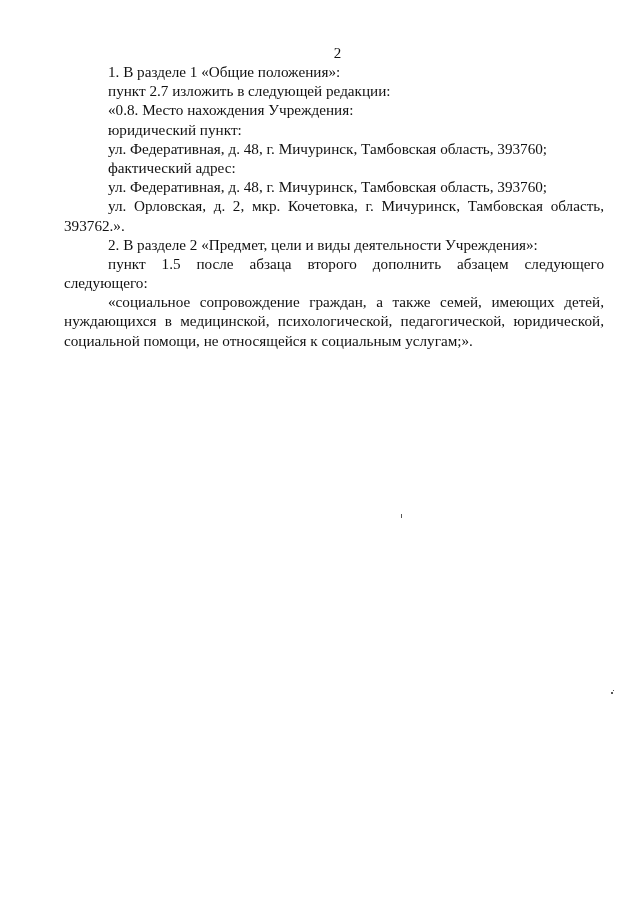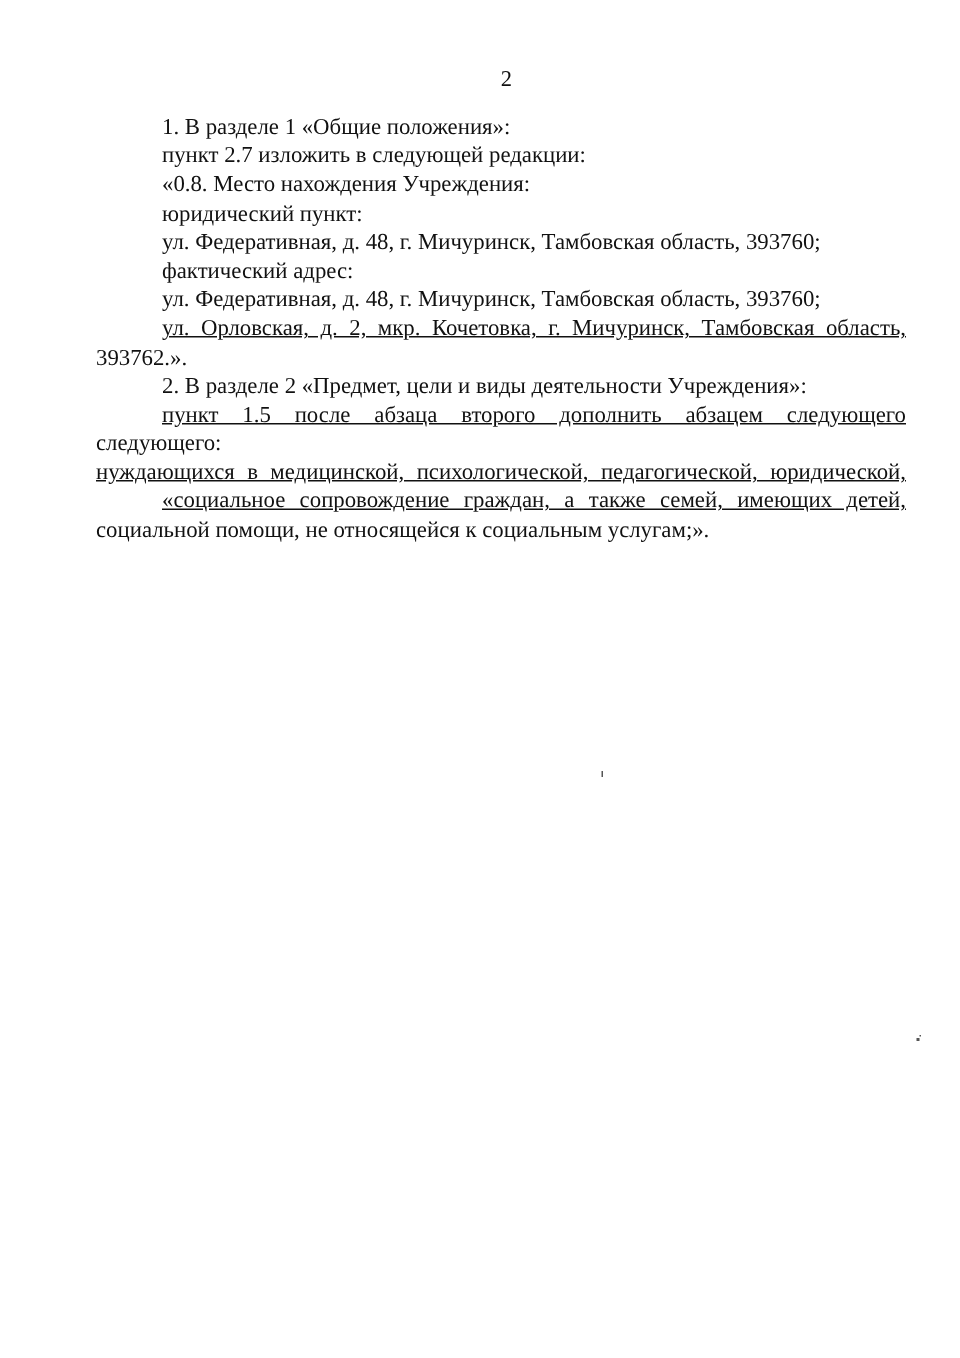--- a/index.html
+++ b/index.html
@@ -9,30 +9,29 @@
       background: #ffffff; color: #111111;
       font-family: "Liberation Serif", "DejaVu Serif", serif;
       font-size: 15.2px;
     }
     .page-number {
       position: absolute; top: 45px; left: 0; width: 100%;
       text-align: center; font-size: 15px; line-height: 16px;
       padding-left: 35px; box-sizing: border-box;
     }
     .body-text {
-      position: absolute; left: 64px; top: 62px; width: 540px; margin-top: 13px;
+      position: absolute; left: 64px; top: 62px; width: 540px;
     }
     .line {
       height: 19.2px; line-height: 19.2px; white-space: nowrap;
     }
     .line.indent { padding-left: 44px; }
     .line.justify {
       text-align: justify; text-align-last: justify; white-space: normal;
       overflow: hidden;
-      text-decoration: underline;
     }
     .mark { position: absolute; background: #555; }
   </style>
 </head>
 <body>
 
 <div class="page">
   <div class="page-number">2</div>
 
   <div class="body-text">
@@ -41,21 +40,21 @@
     <div class="line indent">«0.8. Место нахождения Учреждения:</div>
     <div class="line indent">юридический пункт:</div>
     <div class="line indent">ул. Федеративная, д. 48, г. Мичуринск, Тамбовская область, 393760;</div>
     <div class="line indent">фактический адрес:</div>
     <div class="line indent">ул. Федеративная, д. 48, г. Мичуринск, Тамбовская область, 393760;</div>
     <div class="line indent justify">ул. Орловская, д. 2, мкр. Кочетовка, г. Мичуринск, Тамбовская область,</div>
     <div class="line">393762.».</div>
     <div class="line indent">2. В разделе 2 «Предмет, цели и виды деятельности Учреждения»:</div>
     <div class="line indent justify">пункт 1.5 после абзаца второго дополнить абзацем следующего</div>
     <div class="line">следующего:</div>
+    <div class="line indent justify">«социальное сопровождение граждан, а также семей, имеющих детей,</div>
     <div class="line justify">нуждающихся в медицинской, психологической, педагогической, юридической,</div>
-    <div class="line indent justify">«социальное сопровождение граждан, а также семей, имеющих детей,</div>
     <div class="line">социальной помощи, не относящейся к социальным услугам;».</div>
   </div>
 
   <div class="mark" style="left:401px;top:514px;width:1px;height:4px;"></div>
   <div class="mark" style="left:611px;top:692px;width:2px;height:2px;"></div>
   <div class="mark" style="left:613px;top:690px;width:1px;height:1px;"></div>
 </div>
 
 </body></html>

